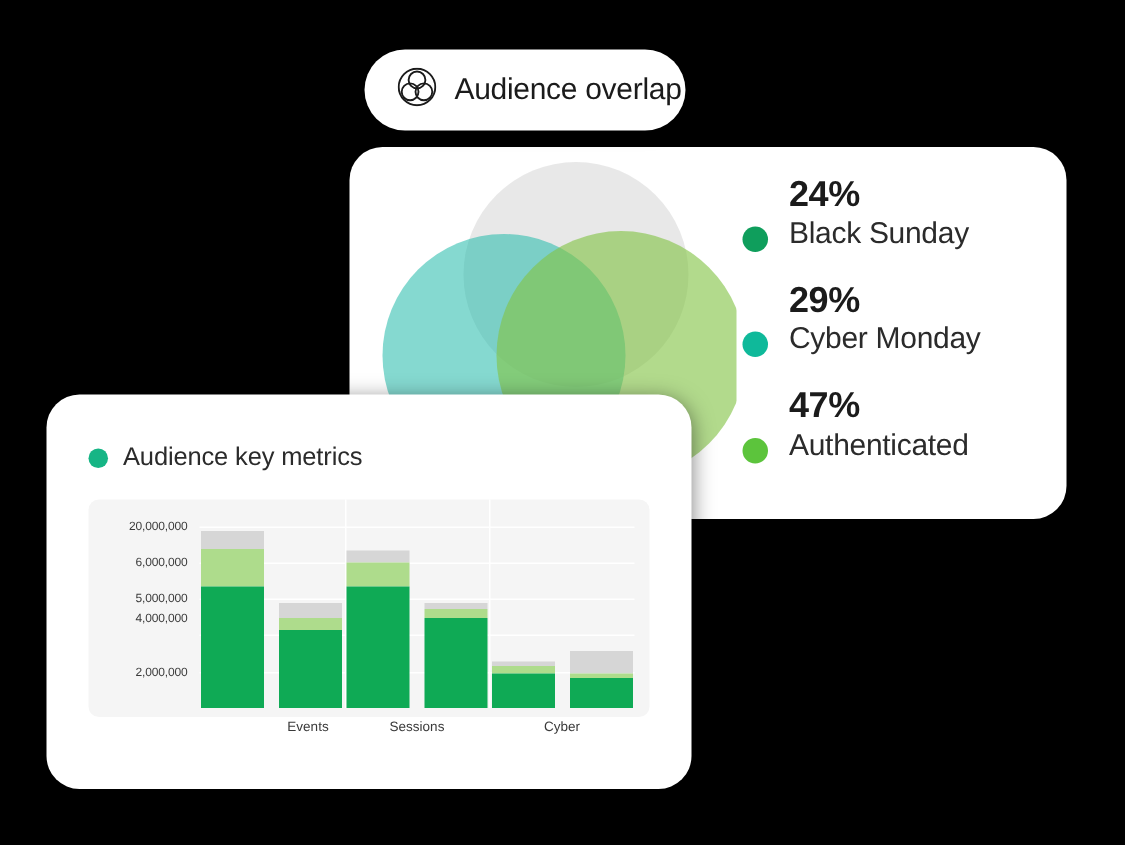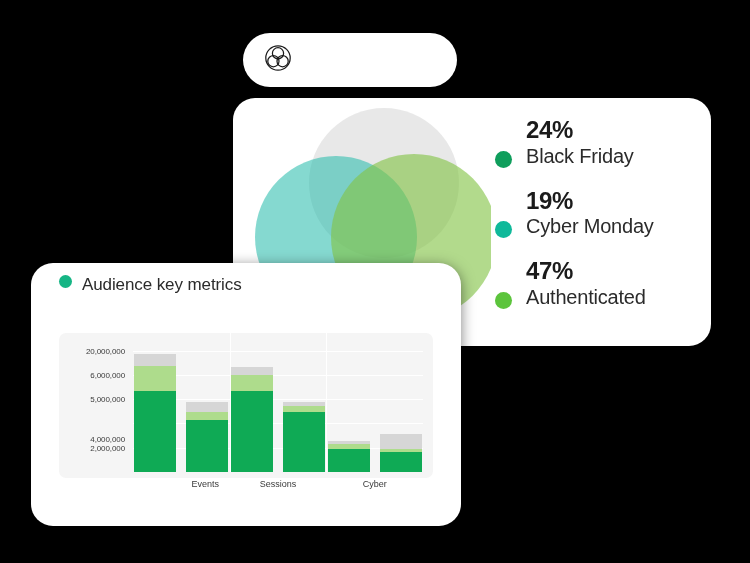--- a/index.html
+++ b/index.html
@@ -121,22 +121,23 @@
     width: 430px;
     height: 263px;
     background: #ffffff;
     border-radius: 22px;
     box-shadow: 0 3px 14px rgba(0,0,0,0.5);
     z-index: 30;
     overflow: hidden;
   }
   #metrics-header {
     display: flex;
+    align-items: center;
     gap: 10px;
-    padding: 12px 0 0 28px;
+    padding: 32px 0 0 28px;
   }
   #metrics-header .hdr-dot {
     width: 13px; height: 13px; border-radius: 50%;
     flex: 0 0 auto;
   }
   #metrics-header .hdr-title {
     font-size: 17px;
     color: #2b2b2b;
     letter-spacing: -0.1px;
   }
@@ -202,44 +203,45 @@
 
 <div id="overlap-pill">
   <span class="venn-icon">
     <svg width="26" height="26" viewBox="0 0 26 26">
       <circle cx="13" cy="8.3" r="5.6" fill="none" stroke="#1b1b1b" stroke-width="1.25"></circle>
       <circle cx="8.4" cy="16.2" r="5.6" fill="none" stroke="#1b1b1b" stroke-width="1.25"></circle>
       <circle cx="17.6" cy="16.2" r="5.6" fill="none" stroke="#1b1b1b" stroke-width="1.25"></circle>
       <circle cx="13" cy="13" r="12.2" fill="none" stroke="#1b1b1b" stroke-width="1.25"></circle>
     </svg>
   </span>
+  <span class="pill-label">Audience overlap</span>
 </div>
 
 <div id="overlap-card">
 
   <div id="venn-area">
     <div class="venn-circle" id="venn-circle-gray"></div>
     <div class="venn-circle" id="venn-circle-teal"></div>
     <div class="venn-circle" id="venn-circle-green"></div>
   </div>
 
   <div id="overlap-legend">
 
     <div class="legend-row">
       <span class="legend-dot" style="background:#0f9e5c"></span>
       <span>
         <div class="legend-pct">24%</div>
-        <div class="legend-name">Black Friday</div>
+        <div class="legend-name">Black Sunday</div>
       </span>
     </div>
 
     <div class="legend-row">
       <span class="legend-dot" style="background:#0fb99a"></span>
       <span>
-        <div class="legend-pct">19%</div>
+        <div class="legend-pct">29%</div>
         <div class="legend-name">Cyber Monday</div>
       </span>
     </div>
 
     <div class="legend-row">
       <span class="legend-dot" style="background:#5cc43c"></span>
       <span>
         <div class="legend-pct">47%</div>
         <div class="legend-name">Authenticated</div>
       </span>
@@ -253,21 +255,21 @@
   <div id="metrics-header">
     <span class="hdr-dot" style="background:#16b585"></span>
     <span class="hdr-title">Audience key metrics</span>
   </div>
 
   <div id="chart-panel">
     <div id="plot">
         <div class="gridline" style="top: 106.741px;"></div>
         <div class="ytick" style="top: 106.741px;">2,000,000</div>
         <div class="gridline" style="top: 82.4815px;"></div>
-        <div class="ytick" style="top: 98px;">4,000,000</div>
+        <div class="ytick" style="top: 71px;">4,000,000</div>
         <div class="gridline" style="top: 58.2222px;"></div>
         <div class="ytick" style="top: 58.2222px;">5,000,000</div>
         <div class="gridline" style="top: 33.963px;"></div>
         <div class="ytick" style="top: 33.963px;">6,000,000</div>
         <div class="gridline" style="top: 9.7037px;"></div>
         <div class="ytick" style="top: 9.7037px;">20,000,000</div>
         <div class="vgridline" style="left: 96.6667px;"></div>
         <div class="vgridline" style="left: 193.333px;"></div>
         <div class="bar" style="left: 1.33333px; width: 42px; height: 118.143px;">
           <div class="seg" style="height: 68.2752%; background: rgb(15, 170, 85);"></div>

